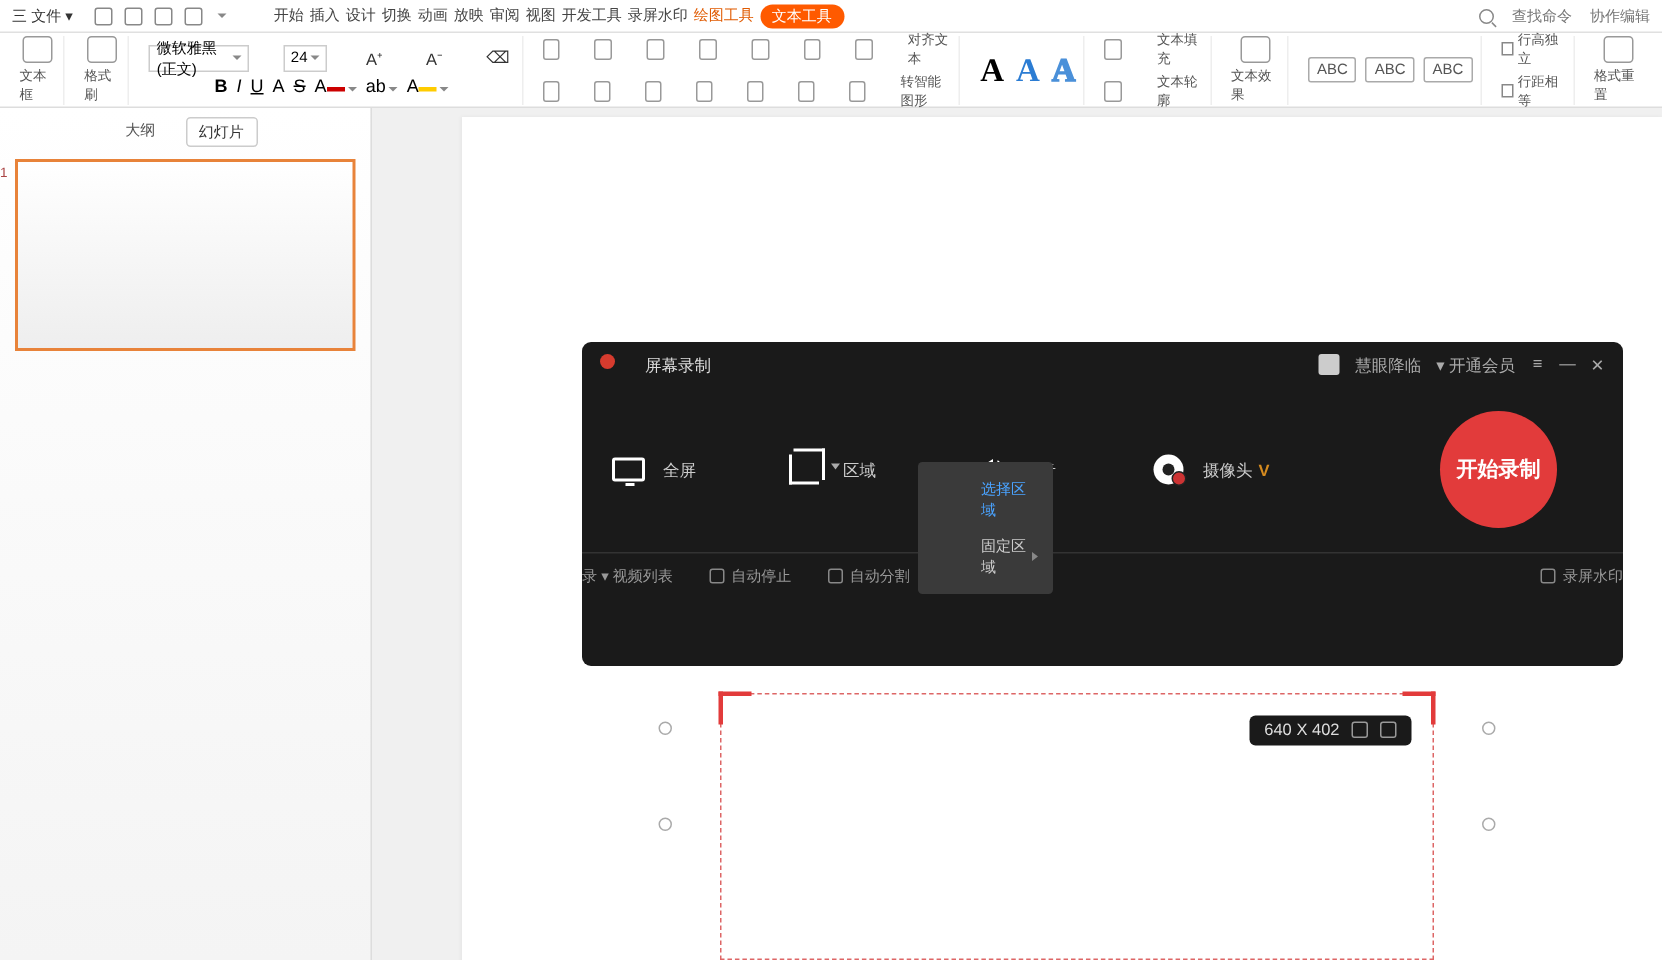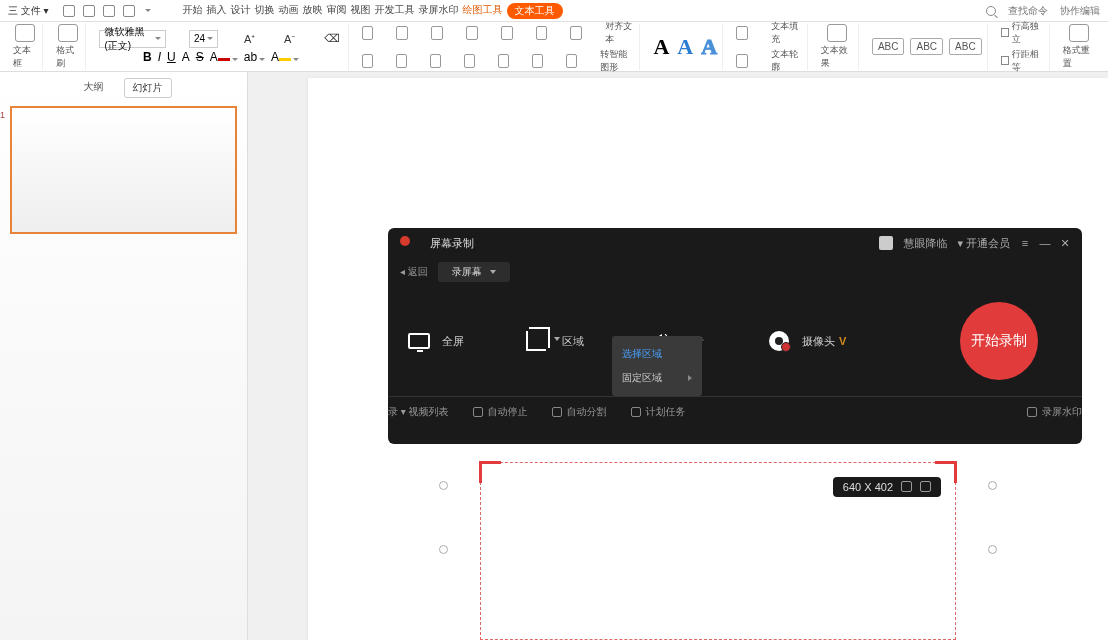--- a/index.html
+++ b/index.html
@@ -165,35 +165,35 @@
     .dropdown-menu {
       position: absolute;
       left: 224px;
       top: 50px;
       width: 90px;
       background: #3a3a3a;
       border-radius: 3px;
       padding: 6px 0;
       font-size: 10px;
     }
-    .dd-item { padding: 5px 10px; color: #ccc; cursor: pointer; display: flex; justify-content: space-between; align-items: center; }
+    .dd-item { padding: 5px 10px; color: #ccc; cursor: pointer; display: flex; justify-content: space-between; align-items: center; margin-left: 32px; }
     .dd-item.highlight { color: #4aa3ff; }
     .dd-caret { font-size: 8px; color: #888; }
 
     .rec-button {
       width: 78px;
       height: 78px;
       background: #e23b3b;
       border-radius: 50%;
       display: flex;
       align-items: center;
       justify-content: center;
       color: #fff;
       font-size: 14px;
-      font-weight: normal;
+      font-weight: bold;
       margin-left: auto;
       margin-right: 26px;
       cursor: pointer;
     }
 
     .rec-footer {
       height: 30px;
       border-top: 1px solid #333;
       display: flex;
       align-items: center;
@@ -391,27 +391,20 @@
       <span class="rec-logo"></span>
       <span>屏幕录制</span>
     </div>
     <div class="rec-title-right">
       <span class="rec-avatar"></span>
       <span>慧眼降临</span>
       <span>▾ 开通会员</span>
       <span class="rec-winbtn">≡</span>
       <span class="rec-winbtn">—</span>
       <span class="rec-winbtn">✕</span>
-    </div>
-  </div>
-  <div class="rec-sub">
-    <span class="rec-back">◂ 返回</span>
-    <div class="rec-dropdown">
-      <span>录屏幕</span>
-        <span class="caret"></span>
     </div>
   </div>
   <div class="rec-main">
     <div class="rec-opt">
       <div class="rec-opt-icon">
           <div class="monitor-icon"></div>
         </div>
       <span class="rec-opt-label">全屏</span>
     </div>
     <div class="rec-opt">

